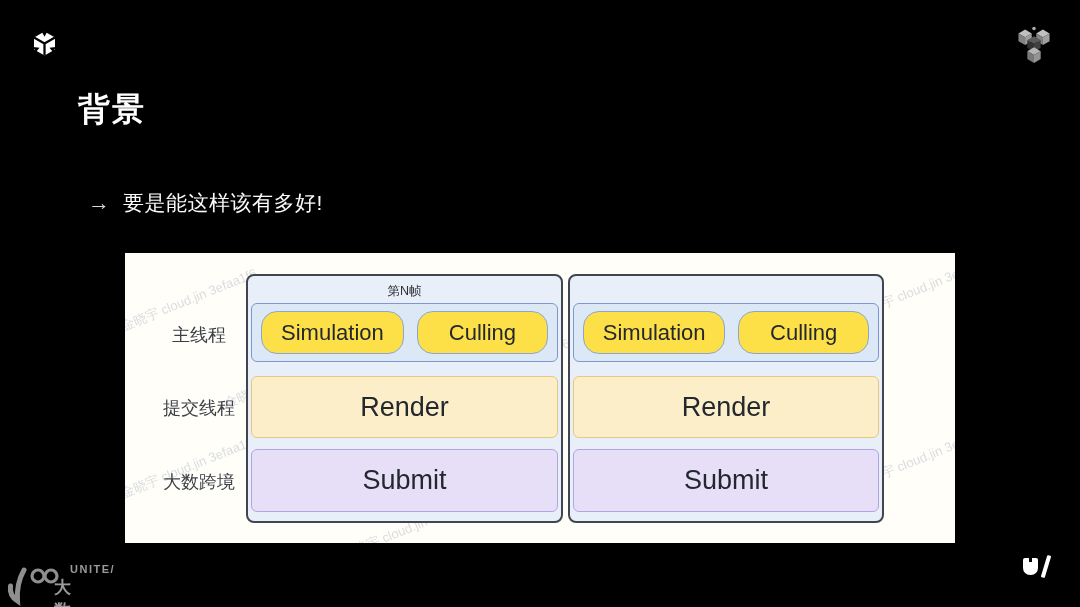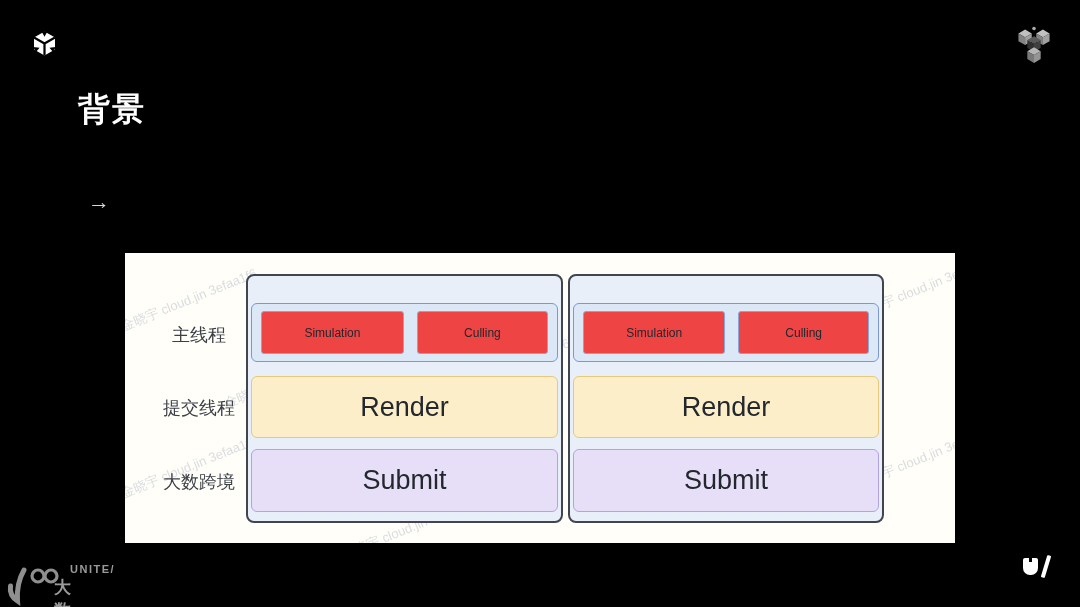--- a/index.html
+++ b/index.html
@@ -39,23 +39,23 @@
   .frame-title{
     position:absolute;left:0;right:0;top:7px;text-align:center;
     color:#2b2f36;font-size:12.5px;
   }
   .main-row{
     position:absolute;left:3px;top:27px;right:3px;height:59px;box-sizing:border-box;
     background:#dde8f7;border:1.5px solid #7b99d0;border-radius:6px;
     display:flex;align-items:stretch;gap:13px;padding:7px 9px;
   }
   .task-box{
-    box-sizing:border-box;background:#ef4444;border:1.5px solid #8aa6d8;border-radius:3px;
+    box-sizing:border-box;background:#fde047;border:1.5px solid #8aa6d8;border-radius:16px;
     display:flex;align-items:center;justify-content:center;
-    color:#23272e;font-size:12px;
+    color:#23272e;font-size:22px;
   }
   .task-box.sim{flex:1.09;}
   .task-box.cull{flex:1;}
   .wide-box{
     position:absolute;left:3px;right:3px;box-sizing:border-box;border-radius:6px;
     display:flex;align-items:center;justify-content:center;
     color:#23272e;font-size:27px;border:1.5px solid;
   }
   .render-box{top:100px;height:62px;background:#fbeec9;border-color:#e8c87c;}
   .submit-box{top:173px;height:63px;background:#e7dff7;border-color:#b2a4e0;}
@@ -129,38 +129,40 @@
       <path d="M12 24.5 L18 28 L18 35 L12 31.5 Z" fill="#8f8f8f"></path>
       <path d="M24 24.5 L18 28 L18 35 L24 31.5 Z" fill="#b0b0b0"></path>
     </g>
   </svg>
 </span>
 
 <div class="page-title">背景</div>
 
 <div class="bullet">
   <span class="arrow">→</span>
+  <span class="text">要是能这样该有多好!</span>
 </div>
 
 <div class="panel">
 
   <span class="wm wm1">金晓宇 cloud.jin 3efaa1f6</span>
   <span class="wm wm2">金晓宇 cloud.jin 3efaa1f6</span>
   <span class="wm wm3">金晓宇 cloud.jin 3efaa1f6</span>
   <span class="wm wm4">金晓宇 cloud.jin 3efaa1f6</span>
   <span class="wm wm5">金晓宇 cloud.jin 3efaa1f6</span>
   <span class="wm wm6">金晓宇 cloud.jin 3efaa1f6</span>
   <span class="wm wm7">金晓宇 cloud.jin 3efaa1f6</span>
   <span class="wm wm8">金晓宇 cloud.jin 3efaa1f6</span>
 
   <div class="thread-label tl-0">主线程</div>
   <div class="thread-label tl-1">提交线程</div>
   <div class="thread-label tl-2">大数跨境</div>
 
   <div class="frame frame-0">
+    <div class="frame-title">第N帧</div>
     <div class="main-row">
       <div class="task-box sim">Simulation</div>
       <div class="task-box cull">Culling</div>
     </div>
     <div class="wide-box render-box">Render</div>
     <div class="wide-box submit-box">Submit</div>
   </div>
 
   <div class="frame frame-1">
     <div class="main-row">

